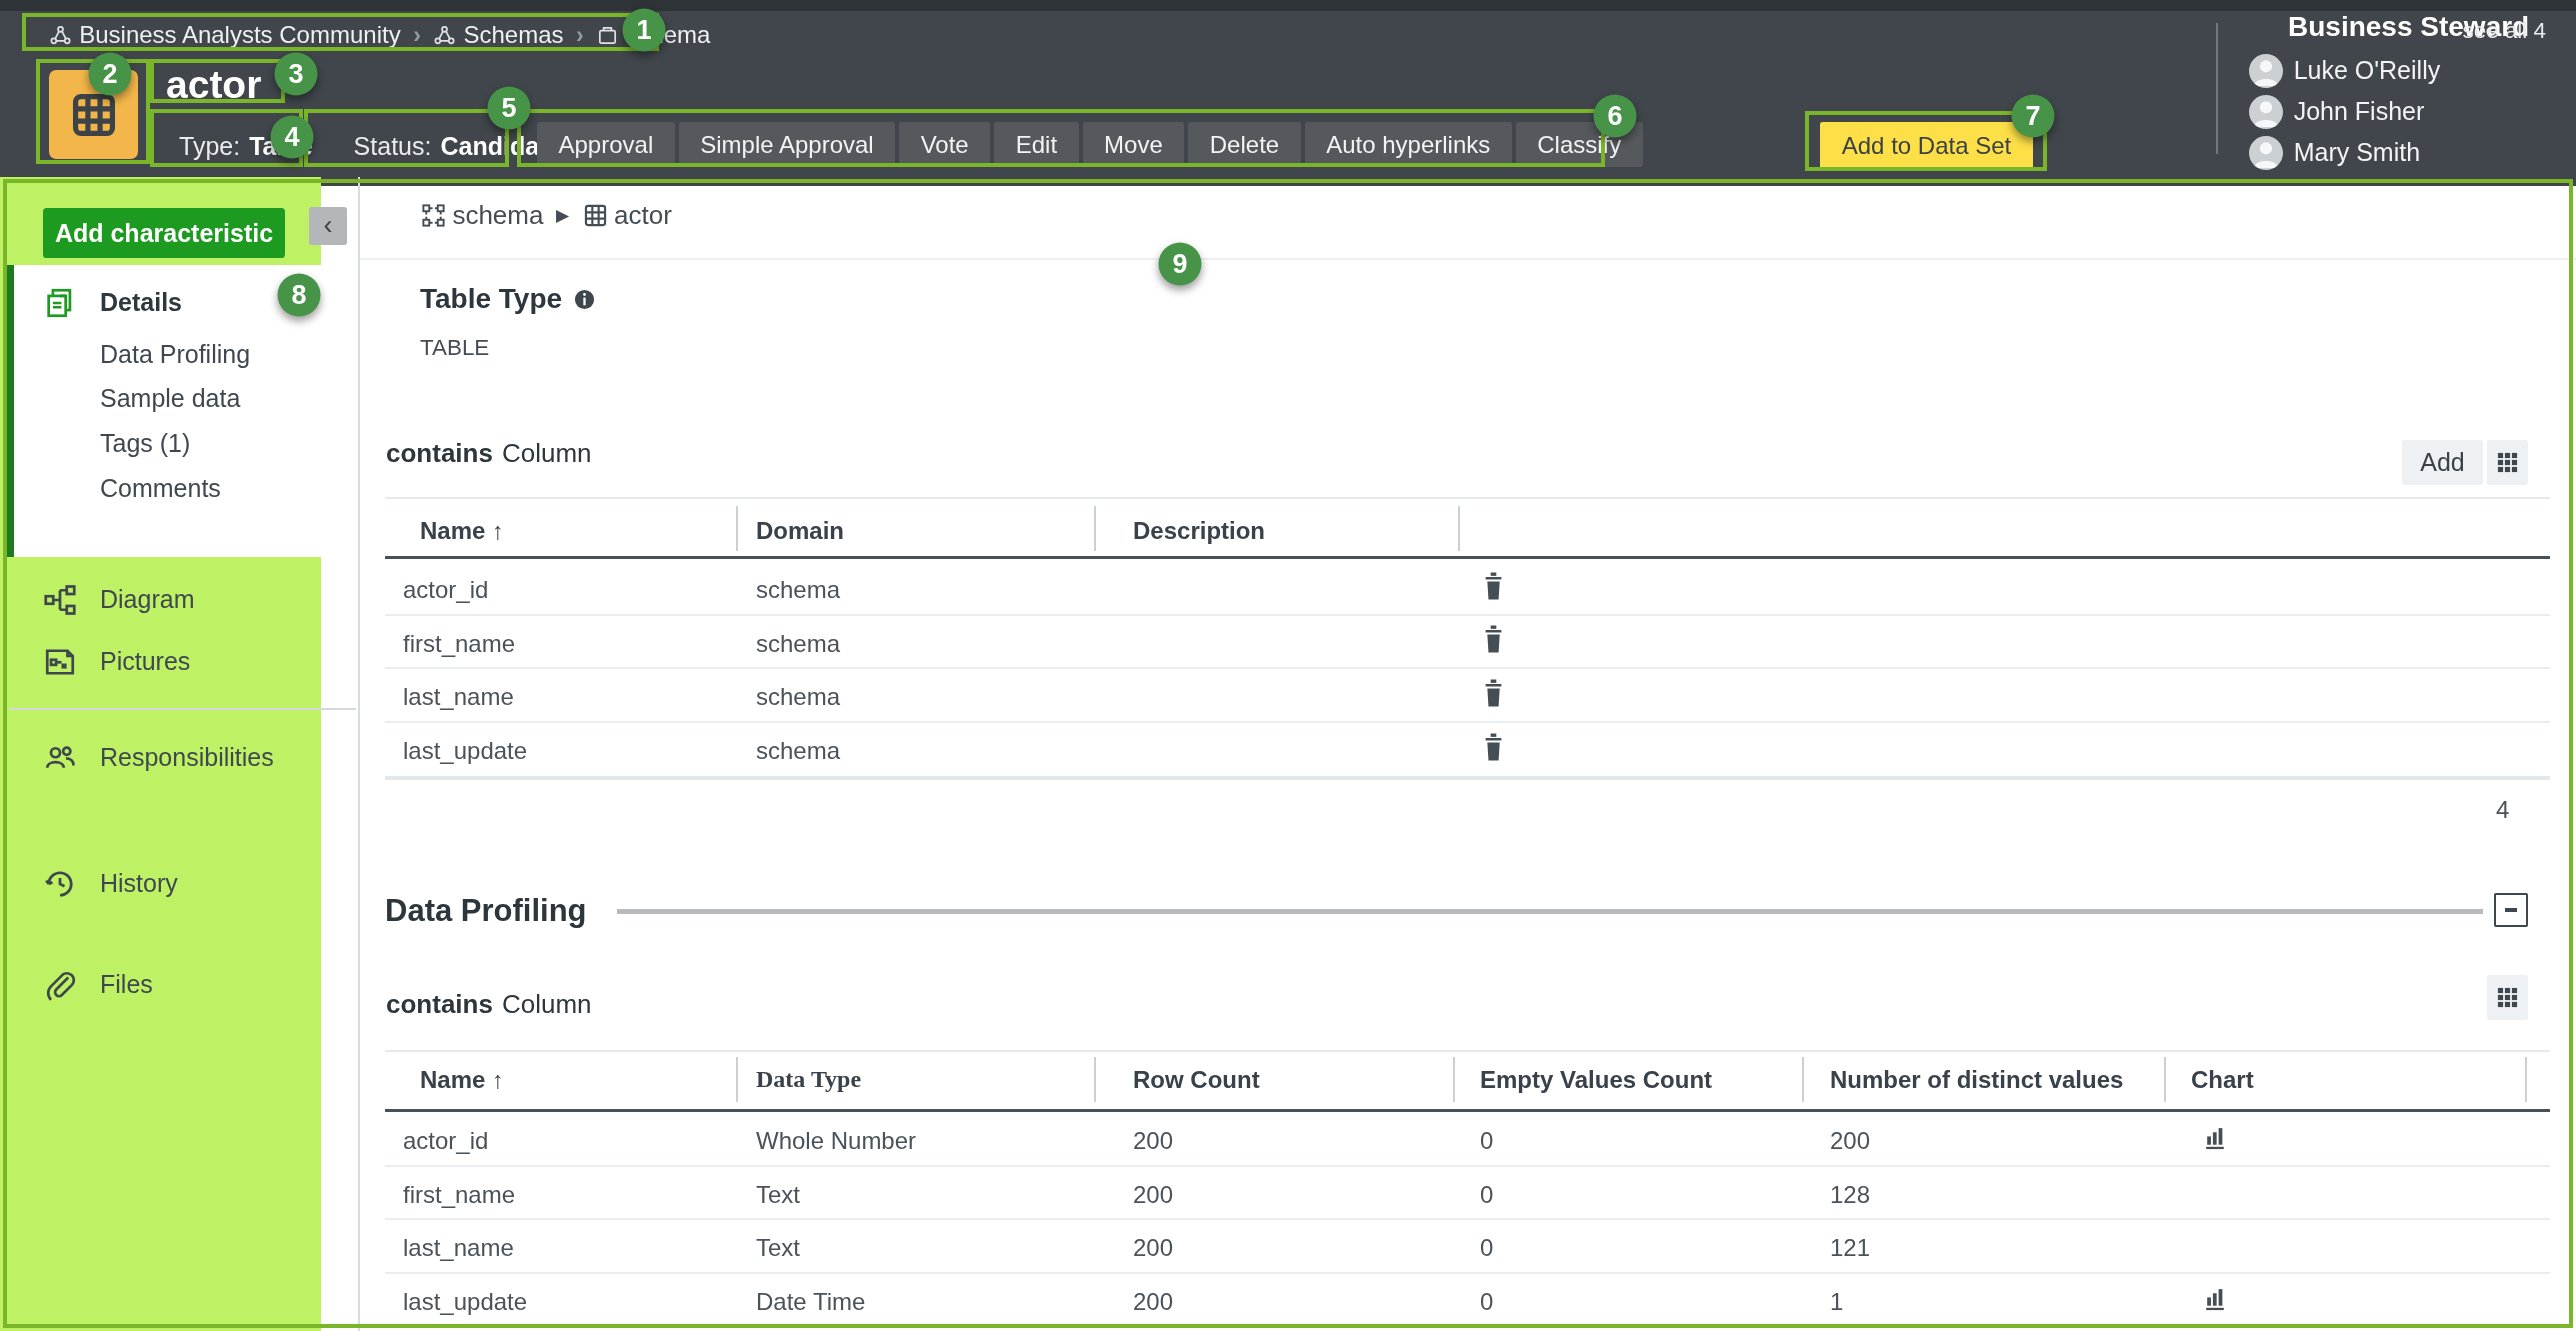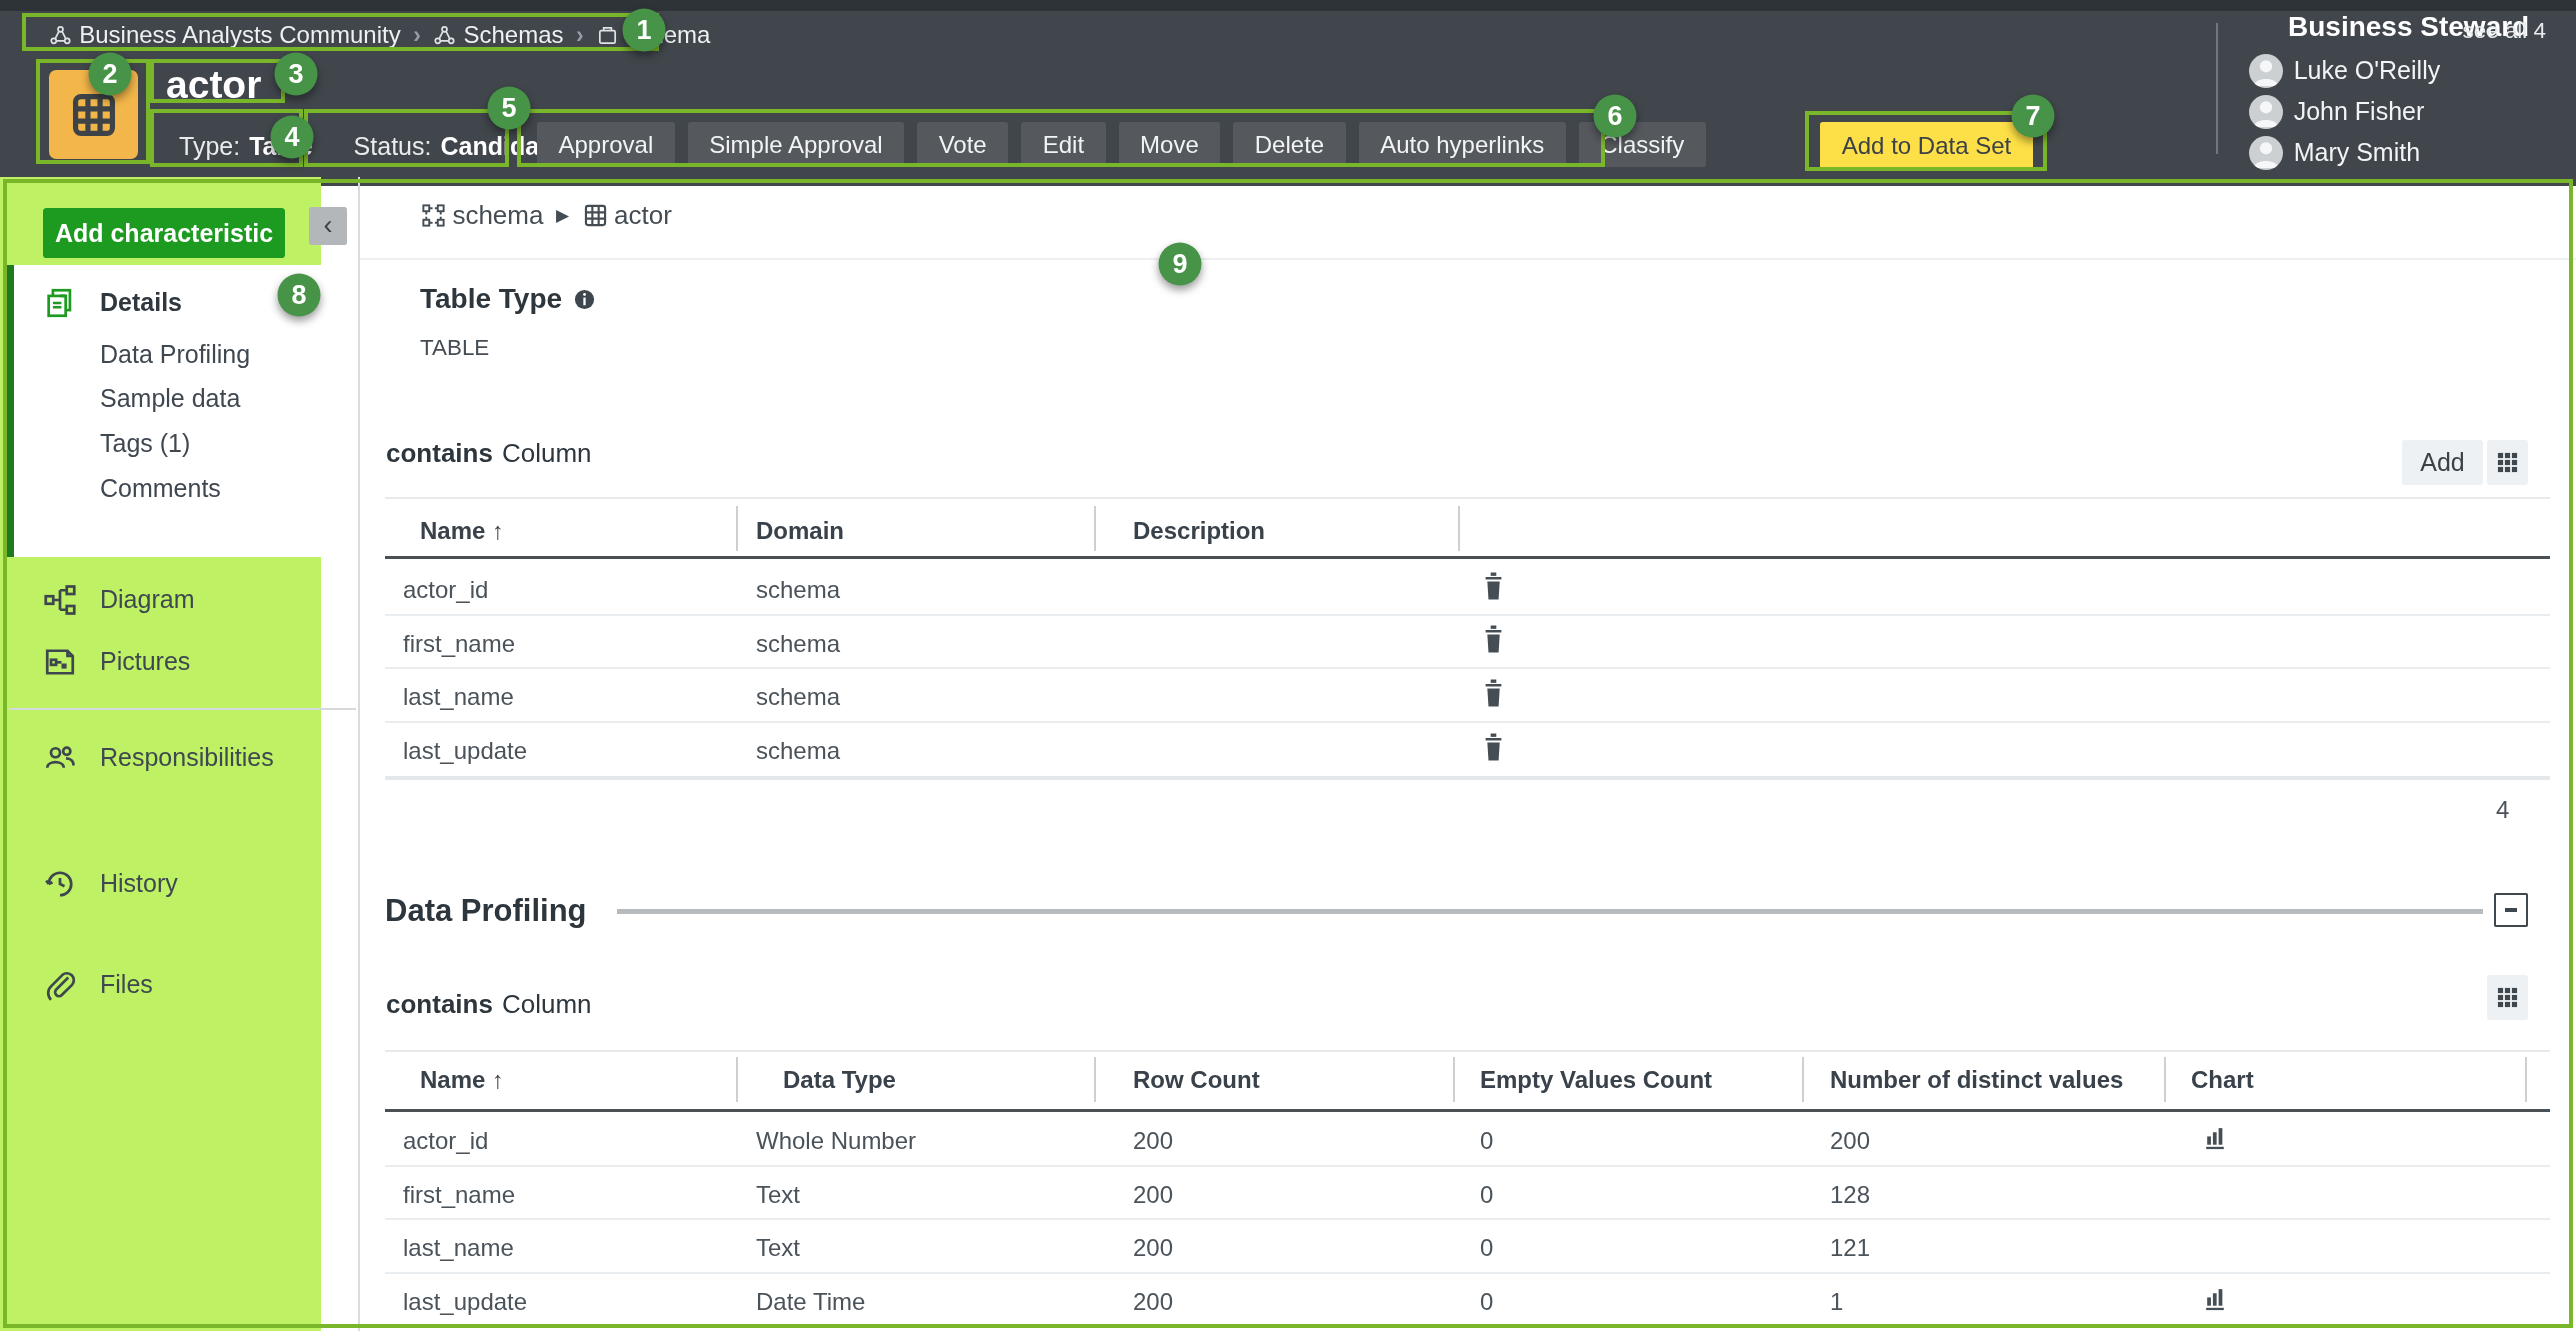--- a/index.html
+++ b/index.html
@@ -13,21 +13,21 @@
   .crumbbar{position:absolute;left:49px;top:18px;height:34px;display:flex;align-items:center;gap:12.5px;
             color:#eef1f2;font-size:24px;}
   .crumbbar .sep{color:#969da2;font-size:23px;font-weight:bold;}
   .crumb{display:flex;align-items:center;gap:7.2px;cursor:pointer;}
   .asset-ico{position:absolute;left:49px;top:70px;width:89px;height:89px;background:#f2b64a;
              border-radius:7.2px;display:flex;align-items:center;justify-content:center;}
   .asset-title{position:absolute;left:166px;top:63px;font-size:39px;font-weight:bold;color:#ffffff;}
   .metarow{position:absolute;left:179px;top:127px;display:flex;align-items:center;font-size:25px;color:#e9eced;height:39px;}
   .metarow b{margin-left:9px;color:#ffffff;}
   .metarow .statlbl{margin-left:41px;}
-  .actions{position:absolute;left:537px;top:122px;display:flex;gap:13px;}
+  .actions{position:absolute;left:537px;top:122px;display:flex;gap:4px;}
   .hbtn{height:45px;padding:0 21.5px;background:#55595d;color:#f1f3f4;font-size:24px;
         display:flex;align-items:center;border-radius:2.7px;cursor:pointer;white-space:nowrap;}
   .addds{position:absolute;left:1820px;top:122px;width:213px;height:47px;background:#fde047;color:#3b4146;
          font-size:24px;display:flex;align-items:center;justify-content:center;border-radius:2.7px;cursor:pointer;}
   .stew-div{position:absolute;left:2216px;top:23px;width:1.8px;height:131px;background:#70767b;}
   .stew-title{position:absolute;left:2288px;top:11px;font-size:28px;font-weight:bold;color:#ffffff;}
   .stew-seeall{position:absolute;right:30px;top:18px;font-size:22.4px;color:#e8ebed;cursor:pointer;}
   .stewrow{position:absolute;left:2249px;display:flex;align-items:center;gap:10.7px;height:39px;}
   .stewrow .nm{color:#f2f4f5;font-size:25px;cursor:pointer;}
   .avatar{width:34px;height:34px;border-radius:50%;background:#cdd0d2;overflow:hidden;flex:0 0 auto;}
@@ -401,21 +401,21 @@
       <rect x="2" y="16.6" width="5.4" height="5.4"></rect>
         <rect x="9.3" y="16.6" width="5.4" height="5.4"></rect>
         <rect x="16.6" y="16.6" width="5.4" height="5.4"></rect>
     </svg>
   </div>
 
   <div class="tline" style="left:385px;top:1050px;width:2165px;height:1.8px;"></div>
   <div class="th" style="left:420px;top:1066px;">
     <span>Name</span> <span>↑</span>
   </div>
-  <div class="th" style="left:783px;top:1066px;">Data Type</div>
+  <div class="th" style="left:756px;top:1066px;font-family:Liberation Serif, serif;">Data Type</div>
   <div class="th" style="left:1133px;top:1066px;">Row Count</div>
   <div class="th" style="left:1480px;top:1066px;">Empty Values Count</div>
   <div class="th" style="left:1830px;top:1066px;">Number of distinct values</div>
   <div class="th" style="left:2191px;top:1066px;">Chart</div>
   <div class="colsep" style="left:736px;top:1057px;height:45px;"></div>
   <div class="colsep" style="left:1094px;top:1057px;height:45px;"></div>
   <div class="colsep" style="left:1453px;top:1057px;height:45px;"></div>
   <div class="colsep" style="left:1802px;top:1057px;height:45px;"></div>
   <div class="colsep" style="left:2164px;top:1057px;height:45px;"></div>
   <div class="colsep" style="left:2525px;top:1057px;height:45px;"></div>

